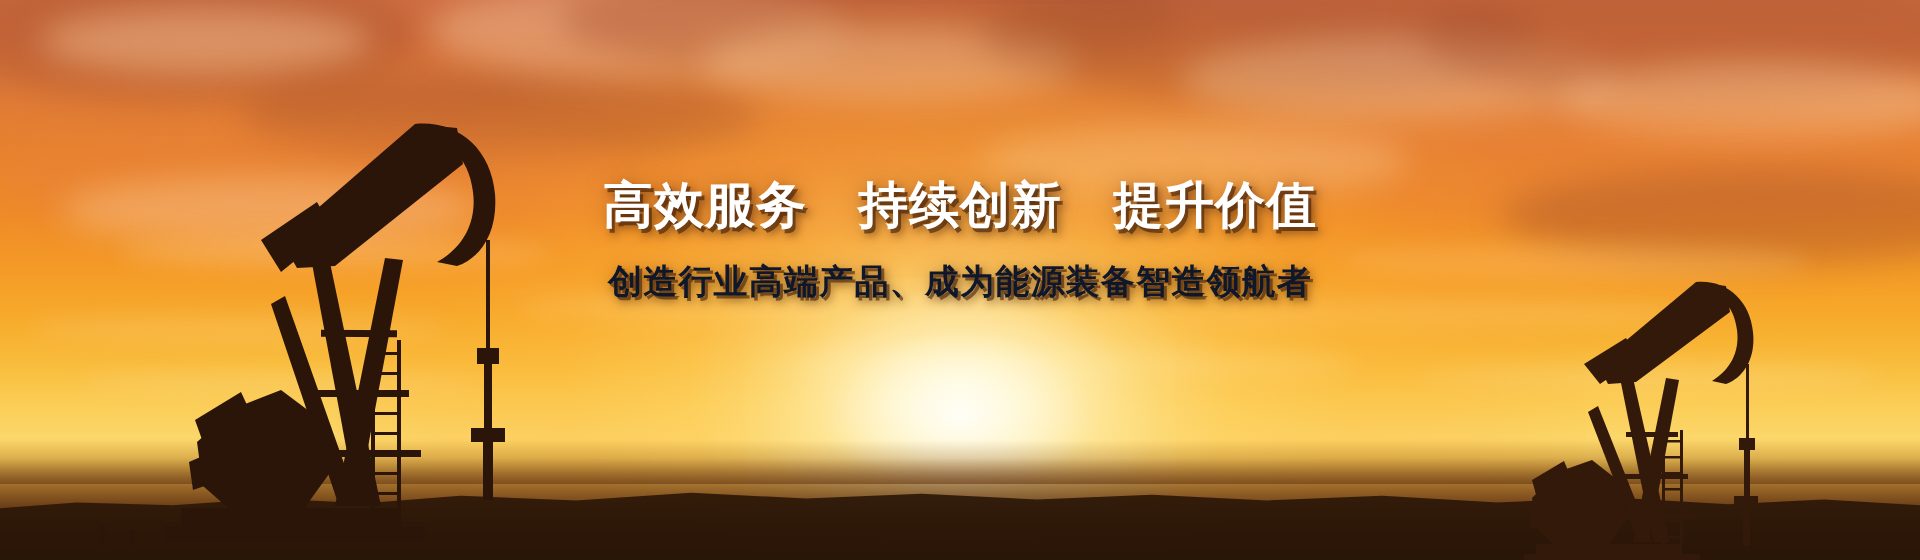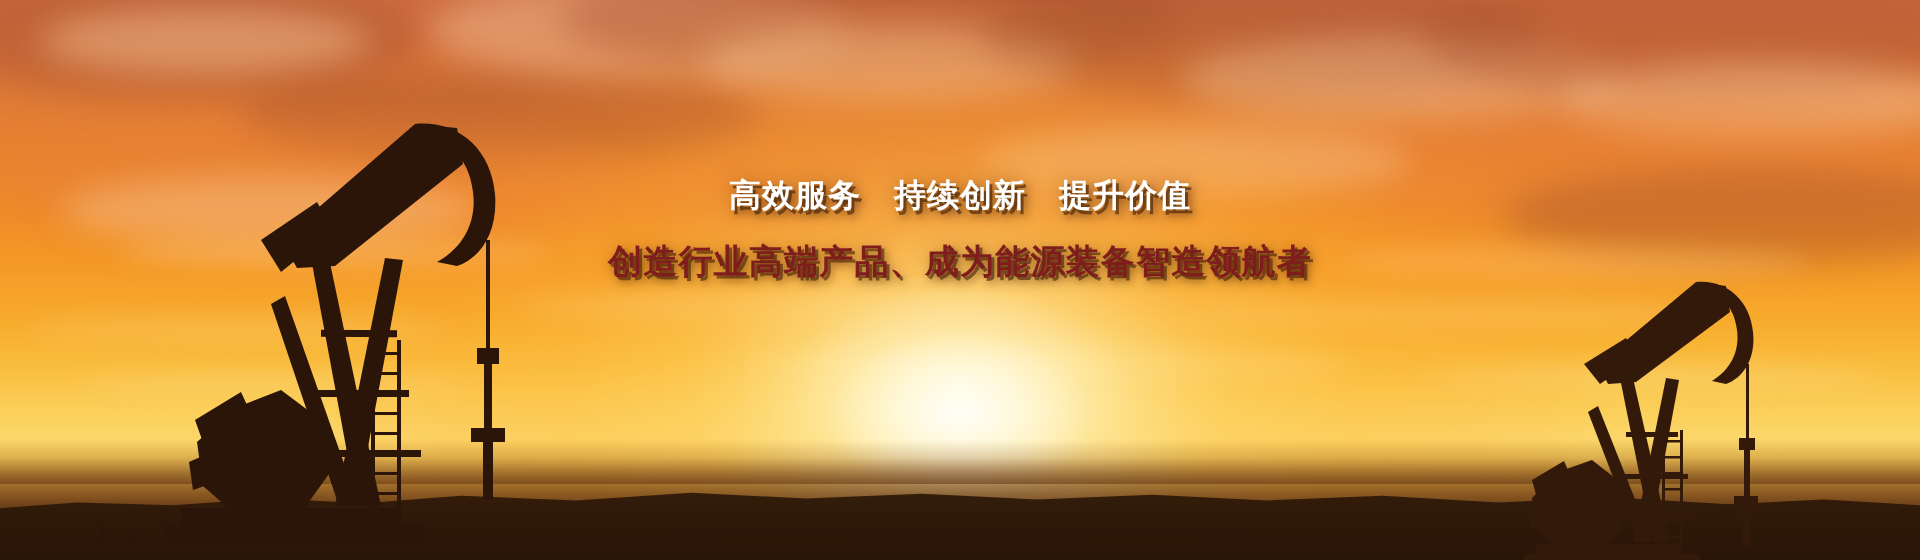--- a/index.html
+++ b/index.html
@@ -139,33 +139,33 @@
   .copy {
     position: absolute;
     left: 0; right: 0;
     top: 178px;
     text-align: center;
     z-index: 6;
   }
   .headline {
     margin: 0;
     color: #ffffff;
-    font-size: 32px;
+    font-size: 50px;
     font-weight: bold;
     letter-spacing: 1px;
     line-height: 1.1;
     white-space: pre;
     text-shadow:
        3px 4px 0 rgba(70,32,8,0.62),
        5px 6px 9px rgba(60,26,6,0.55),
        0 0 22px rgba(120,56,12,0.40);
   }
   .subline {
     margin: 28px 0 0 0;
-    color: #7f1d1d;
+    color: #0f172a;
     font-size: 34px;
     font-weight: bold;
     letter-spacing: 1.2px;
     line-height: 1.2;
     white-space: pre;
     text-shadow:
        3px 3px 0 rgba(70,32,8,0.60),
        4px 5px 8px rgba(60,26,6,0.52),
        0 0 18px rgba(120,56,12,0.35);
   }

